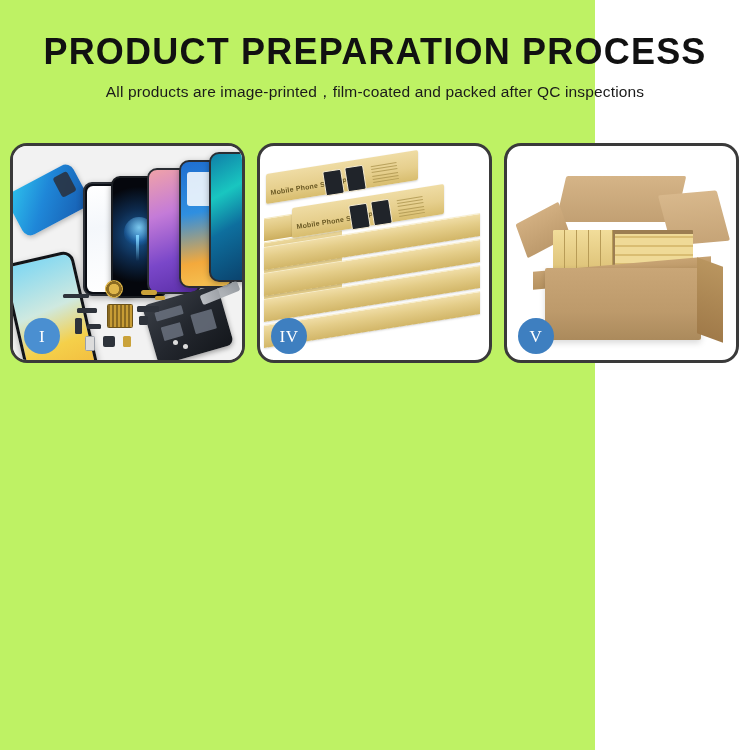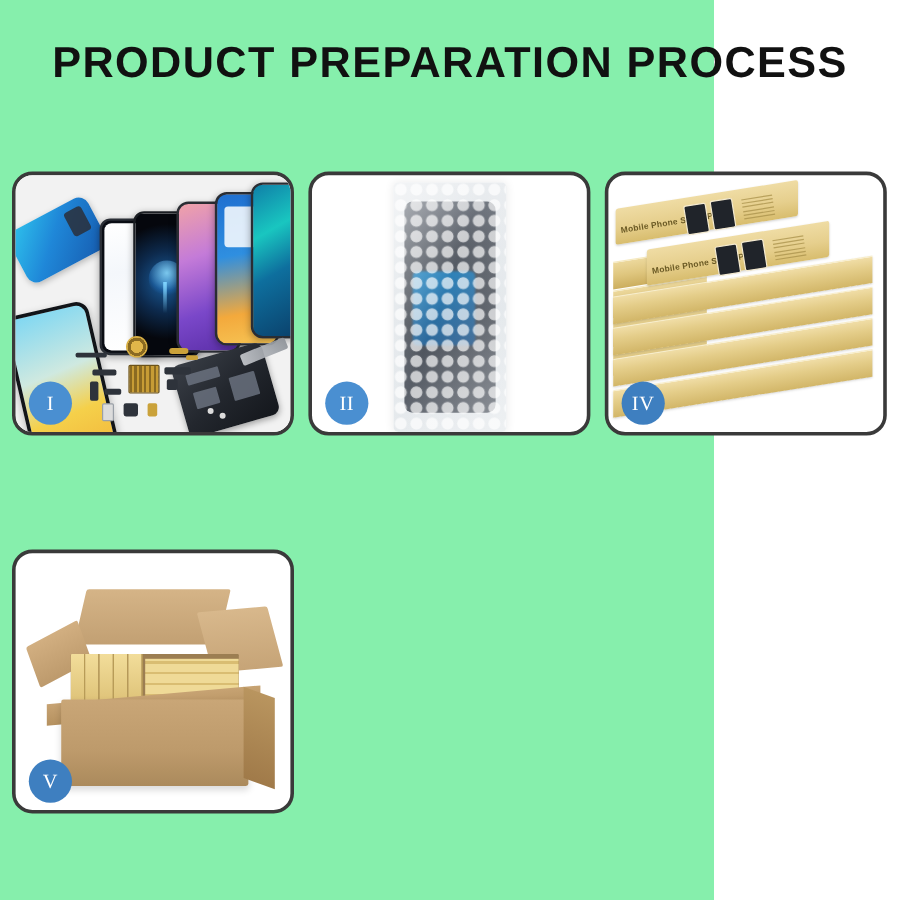--- a/index.html
+++ b/index.html
@@ -3,21 +3,21 @@
 <meta charset="utf-8">
 <style>
   html,body{margin:0;padding:0;}
   body{
     width:750px;height:750px;
     background:#ffffff;
     font-family:"Liberation Sans", sans-serif;
     overflow:hidden;
     position:relative;
   }
-  .page{position:relative;width:595px;height:750px;background:#86efac;}
+  .page{position:relative;width:595px;height:750px;background:#bef264;}
 
   
   .header{position:absolute;left:0;top:0;width:750px;height:120px;}
   .title{
     position:absolute;left:0;top:34px;width:750px;
     text-align:center;
     font-family:"Liberation Sans", sans-serif;
     font-size:36px;font-weight:700;letter-spacing:1.2px;
     color:#111;line-height:1;white-space:nowrap;
   }
@@ -350,20 +350,21 @@
     transform:rotate(-4deg);
   }
 </style>
 </head>
 <body>
 
 <div class="page">
 
   <div class="header">
     <div class="title">PRODUCT PREPARATION PROCESS</div>
+    <div class="subtitle">All products are image-printed，film-coated and packed after QC inspections</div>
   </div>
 
   <div class="grid">
 
     <div class="panel">
       <div class="stage">
         <div class="p1bg"></div>
 
         <div class="ph a"></div>
 
@@ -407,31 +408,20 @@
           <div class="pt gold" style="left:54px;top:50px;width:8px;height:11px;"></div>
           <div class="pt white" style="left:104px;top:54px;width:5px;height:5px;border-radius:50%;"></div>
           <div class="pt white" style="left:114px;top:58px;width:5px;height:5px;border-radius:50%;"></div>
         </div>
 
         <div class="tweezer"></div>
       </div>
       <div class="badge">I</div>
     </div>
 
-    <div class="panel">
-      <div class="stage">
-        <div class="bubblewrap">
-          <div class="bw-inner"></div>
-          <div class="bw-blue"></div>
-          <div class="bw-dots"></div>
-          <div class="bw-sheen"></div>
-        </div>
-      </div>
-      <div class="badge">II</div>
-    </div>
 
 
     <div class="panel">
       <div class="stage">
         <div class="stack">
 
           <div class="layerL" style="top:52px;"></div>
           <div class="layerL" style="top:76px;"></div>
           <div class="layerL" style="top:100px;"></div>
           <div class="layerL" style="top:124px;"></div>

